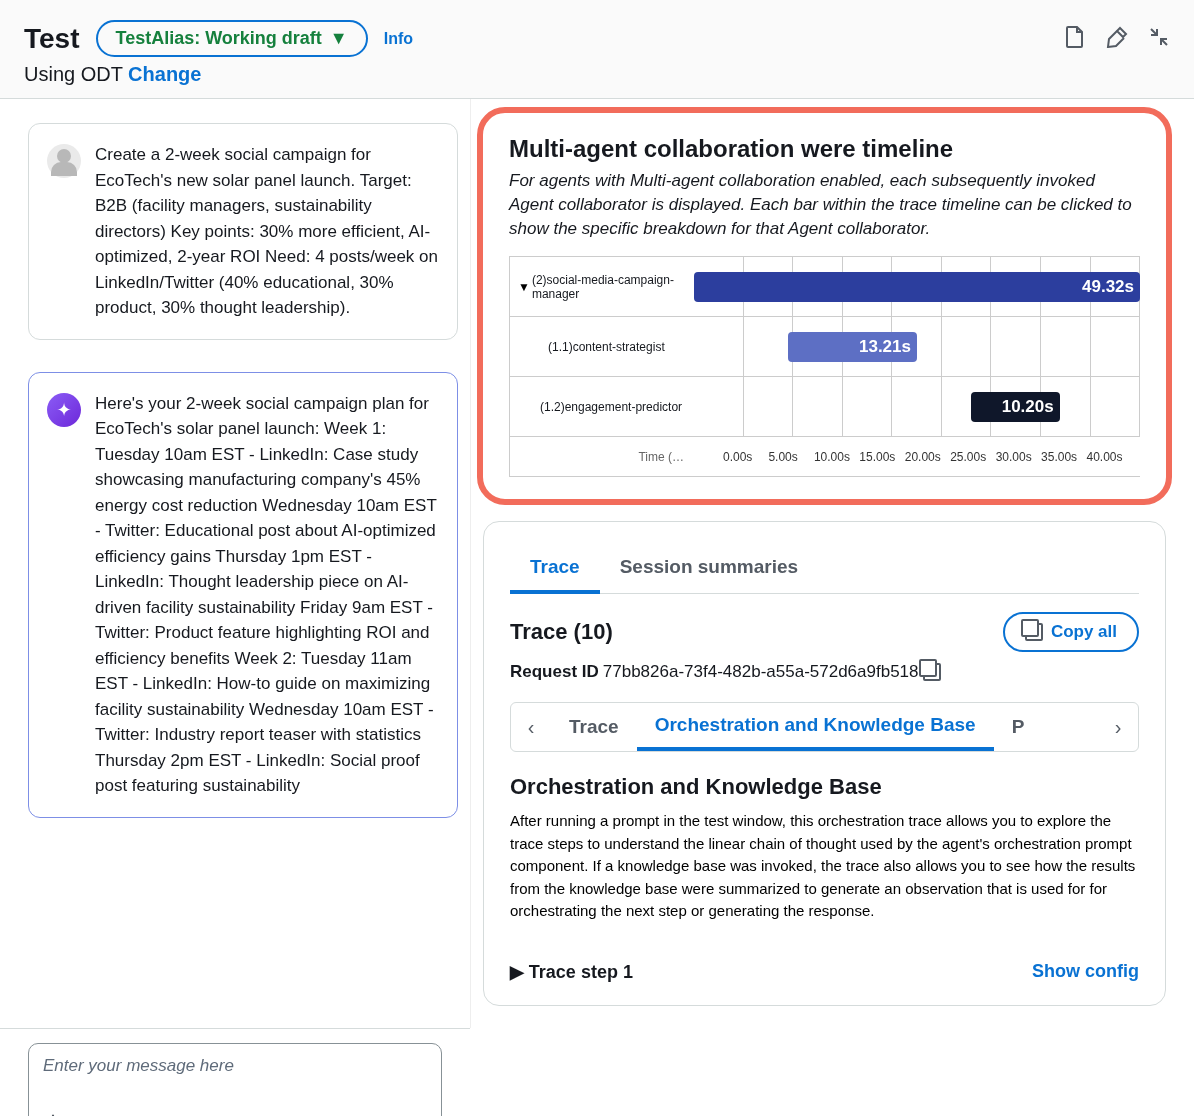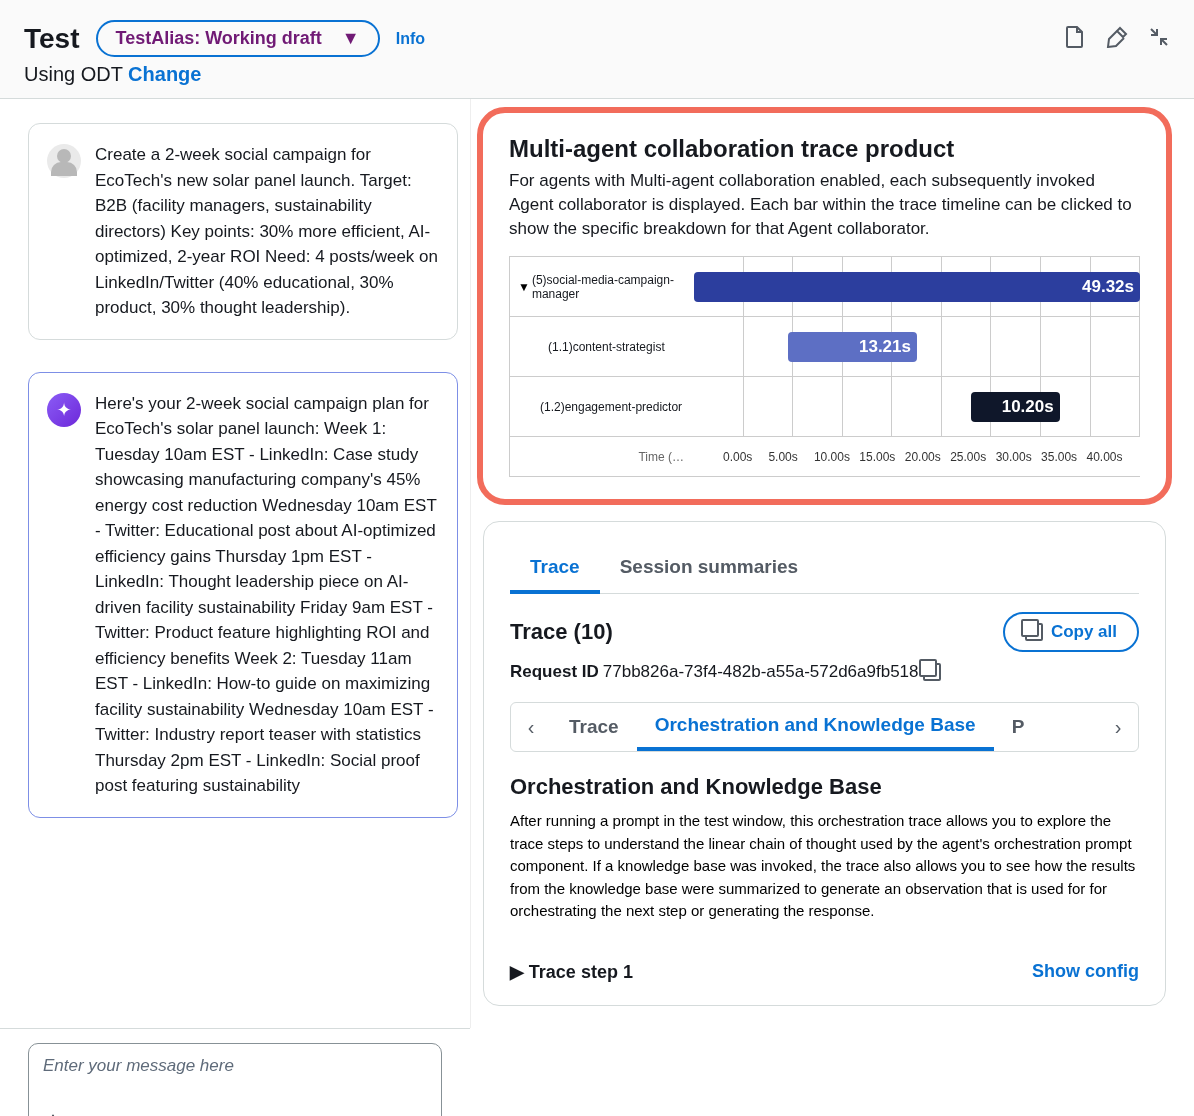--- a/index.html
+++ b/index.html
@@ -1,20 +1,20 @@
 <!DOCTYPE html>
 <html><head>
 <meta charset="utf-8">
 <style>
 * { box-sizing: border-box; margin: 0; padding: 0; }
 body { font-family: -apple-system, "Amazon Ember", "Helvetica Neue", Arial, sans-serif; background: #fff; color: #16191f; width: 1194px; }
 .header { background: #fafafa; border-bottom: 1px solid #d5dbdb; padding: 20px 24px 12px; position: relative; }
 .header-row { display: flex; align-items: center; gap: 16px; }
 .header-title { font-size: 28px; font-weight: 700; }
-.alias-select { display: inline-flex; align-items: center; gap: 20px; border: 2px solid #0972d3; border-radius: 20px; padding: 6px 18px; color: #701a75; font-weight: 700; font-size: 18px; cursor: pointer; }
+.alias-select { display: inline-flex; align-items: center; gap: 8px; border: 2px solid #0972d3; border-radius: 20px; padding: 6px 18px; color: #15803d; font-weight: 700; font-size: 18px; cursor: pointer; }
 .info-link { color: #0972d3; font-size: 16px; font-weight: 700; cursor: pointer; }
 .subheader { margin-top: 6px; font-size: 20px; color: #16191f; }
 .subheader a { color: #0972d3; font-weight: 700; text-decoration: none; }
 .header-icons { position: absolute; right: 24px; top: 26px; display: flex; gap: 20px; }
 .hicon { width: 22px; height: 22px; cursor: pointer; display: flex; align-items: center; justify-content: center; }
 .main { display: flex; }
 .left-col { width: 470px; padding: 24px 12px 0 28px; position: relative; }
 .right-col { flex: 1; padding: 14px 28px 0 12px; border-left: 1px solid #eee; }
 .msg-card { border: 1px solid #d5dbdb; border-radius: 12px; padding: 18px; display: flex; gap: 14px; margin-bottom: 32px; background: #fff; }
 .msg-card.agent { border: 1px solid #7d8fe6; }
@@ -24,21 +24,21 @@
 .avatar-agent { width: 34px; height: 34px; border-radius: 50%; background: linear-gradient(135deg, #8b5cf6, #6d28d9); display: flex; align-items: center; justify-content: center; flex-shrink: 0; margin-top: 2px; color: #fff; font-size: 18px; }
 .msg-text { font-size: 17px; line-height: 1.5; color: #16191f; }
 .input-area { border-top: 1px solid #d5dbdb; padding: 14px 28px 24px; background: #fff; }
 .input-box { border: 1px solid #879196; border-radius: 10px; padding: 12px 14px 8px; min-height: 100px; position: relative; }
 .input-box .ph { color: #5f6b7a; font-style: italic; font-size: 17px; }
 .dots { position: absolute; bottom: 8px; left: 14px; font-size: 20px; color: #545b64; cursor: pointer; }
 .trace-panel { border: 1px solid #d5dbdb; border-radius: 16px; padding: 22px 26px; background: #fff; position: relative; margin-bottom: 22px; }
 .trace-panel.highlight { border: none; }
 .highlight-ring { position: absolute; inset: -6px; border: 6px solid #f26c5b; border-radius: 28px; pointer-events: none; }
 .panel-title { font-size: 24px; font-weight: 700; margin-bottom: 6px; }
-.panel-desc { font-size: 17px; margin-bottom: 16px; line-height: 1.4; }
+.panel-desc { font-size: 17px; margin-bottom: 16px; line-height: 1.4; font-style: italic; }
 .gantt { border-left: 1px solid #ccc; border-top: 1px solid #ccc; }
 .gantt-row { display: flex; align-items: center; border-bottom: 1px solid #ccc; height: 60px; position: relative; }
 .gantt-label { width: 184px; font-size: 12px; color: #16191f; padding-left: 8px; display: flex; align-items: center; gap: 2px; line-height: 1.2; }
 .gantt-track { flex: 1; padding: 0 8px; height: 100%; display: flex; align-items: center; position: relative; }
 .gantt-grid { position: absolute; inset: 0; display: flex; pointer-events: none; }
 .gantt-grid > div { flex: 1; border-right: 1px solid #ccc; }
 .gantt-bar { height: 30px; border-radius: 4px; position: absolute; display: flex; align-items: center; justify-content: flex-end; padding-right: 6px; font-size: 17px; color: #fff; font-weight: 700; cursor: pointer; }
 .gantt-axis { display: flex; border-bottom: 1px solid #ccc; height: 40px; align-items: center; gap: 21px; }
 .gantt-axis-label { width: 184px; text-align: right; font-size: 12px; color: #666; padding-right: 10px; }
 .gantt-ticks { flex: 1; display: flex; padding: 0 8px; }
@@ -106,27 +106,27 @@
     </div>
     <div class="msg-card agent">
       <div class="avatar-agent">✦</div>
       <div class="msg-text">Here's your 2-week social campaign plan for EcoTech's solar panel launch: Week 1: Tuesday 10am EST - LinkedIn: Case study showcasing manufacturing company's 45% energy cost reduction Wednesday 10am EST - Twitter: Educational post about AI-optimized efficiency gains Thursday 1pm EST - LinkedIn: Thought leadership piece on AI-driven facility sustainability Friday 9am EST - Twitter: Product feature highlighting ROI and efficiency benefits Week 2: Tuesday 11am EST - LinkedIn: How-to guide on maximizing facility sustainability Wednesday 10am EST - Twitter: Industry report teaser with statistics Thursday 2pm EST - LinkedIn: Social proof post featuring sustainability</div>
     </div>
   </div>
 
   <div class="right-col">
     <div class="trace-panel highlight">
       <div class="highlight-ring"></div>
-      <div class="panel-title">Multi-agent collaboration trace product</div>
+      <div class="panel-title">Multi-agent collaboration were timeline</div>
       <div class="panel-desc">For agents with Multi-agent collaboration enabled, each subsequently invoked Agent collaborator is displayed. Each bar within the trace timeline can be clicked to show the specific breakdown for that Agent collaborator.</div>
       <div class="gantt">
         <div class="gantt-row">
           <div class="gantt-label">
               <span class="expand-tri">▼</span>
-              <span>(5)social-media-campaign-manager</span>
+              <span>(2)social-media-campaign-manager</span>
             </div>
           <div class="gantt-track">
               <div class="gantt-grid">
                 <div></div>
                 <div></div>
                 <div></div>
                 <div></div>
                 <div></div>
                 <div></div>
                 <div></div>

